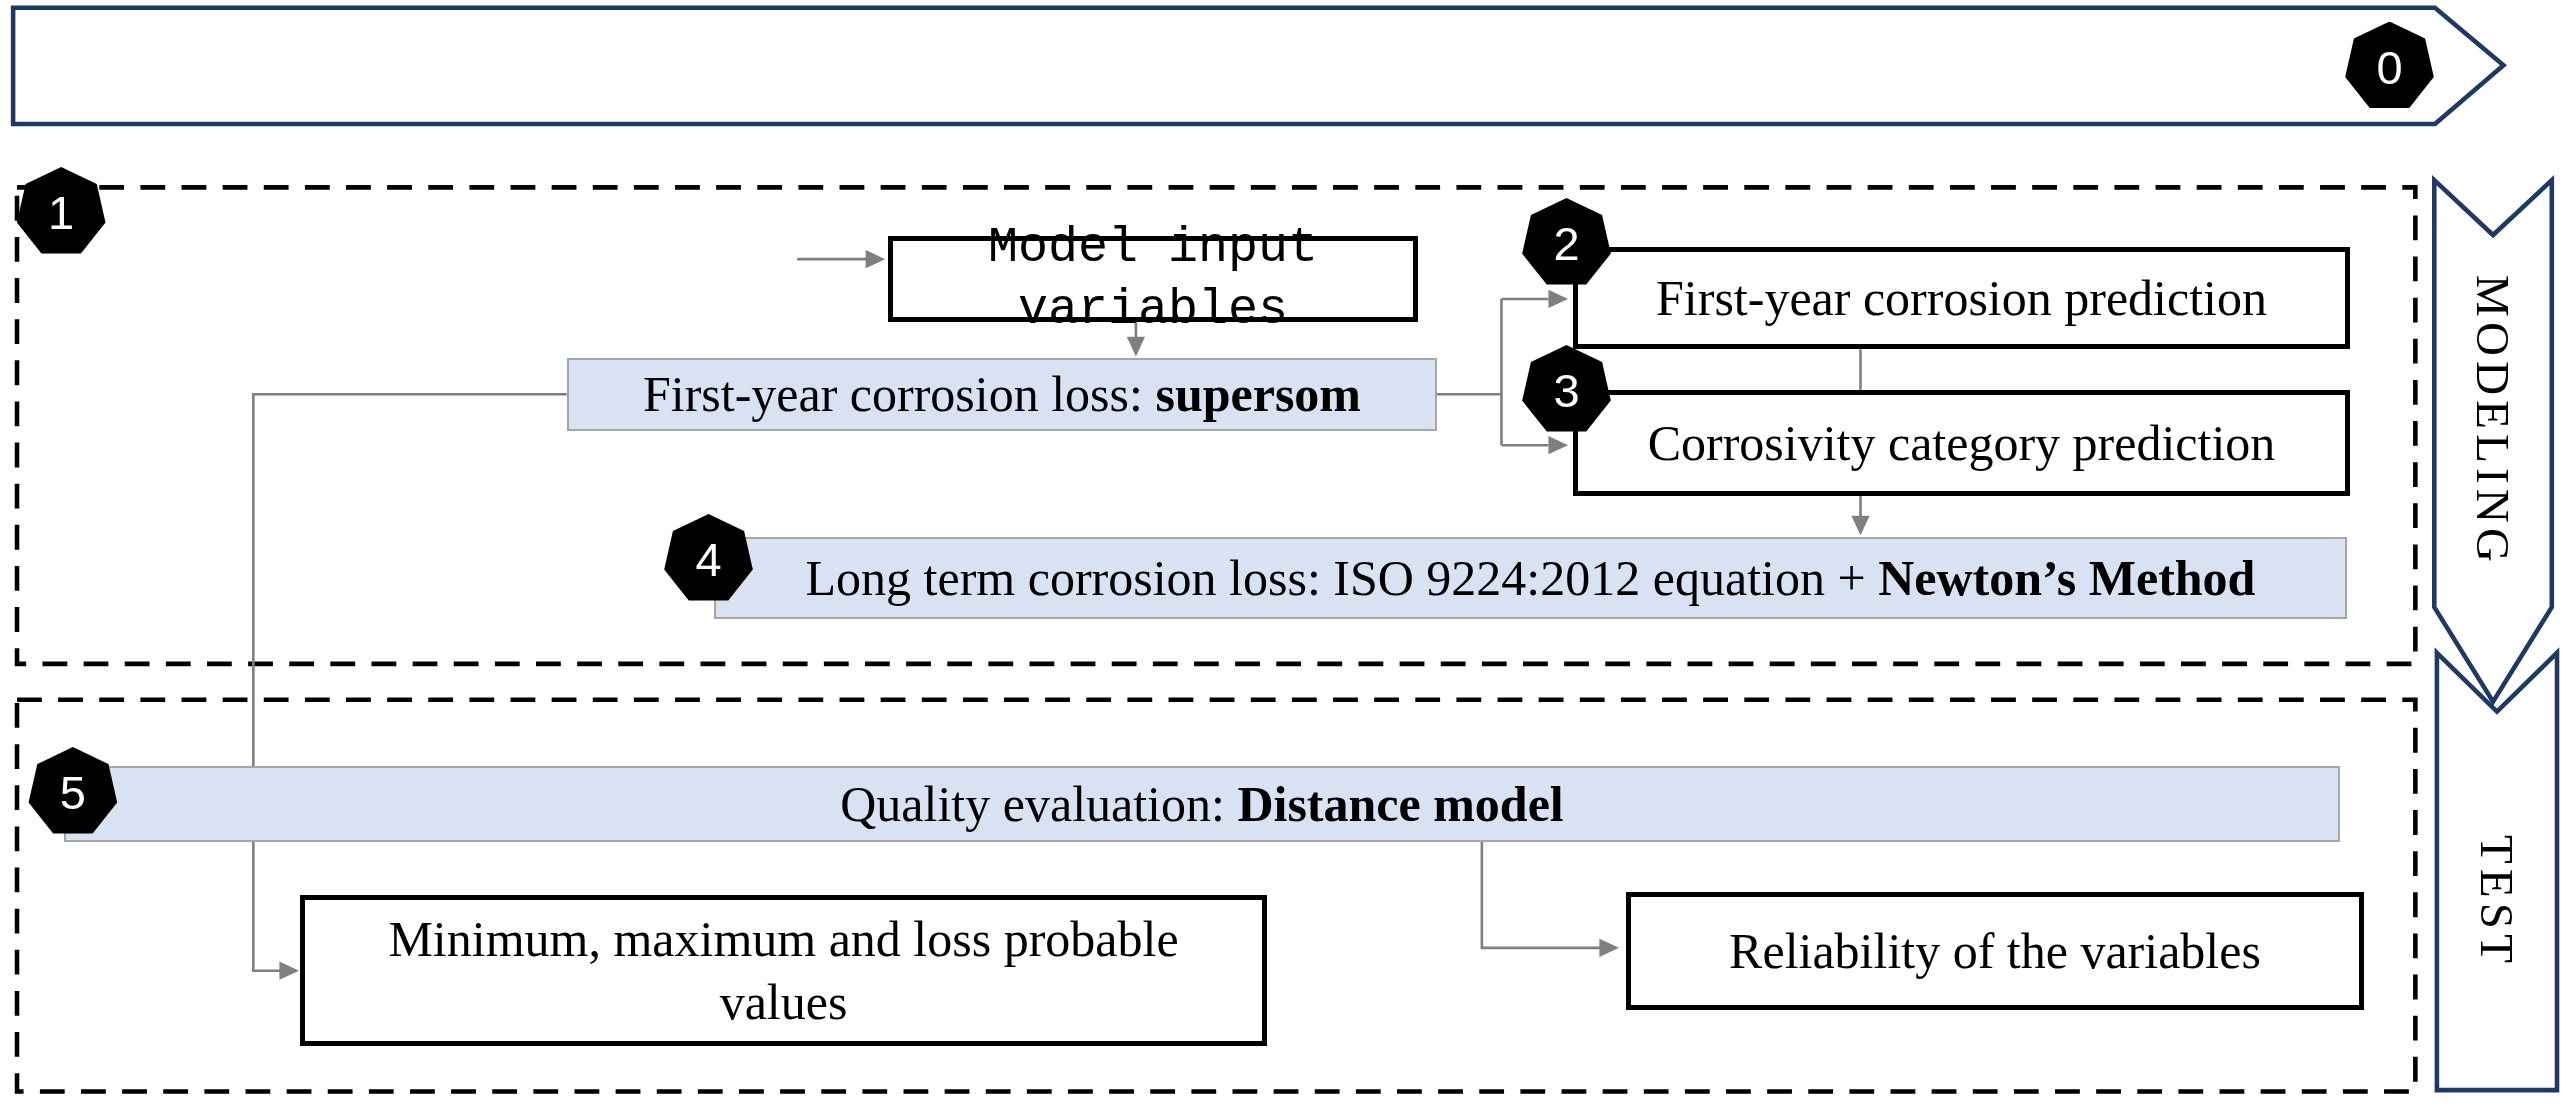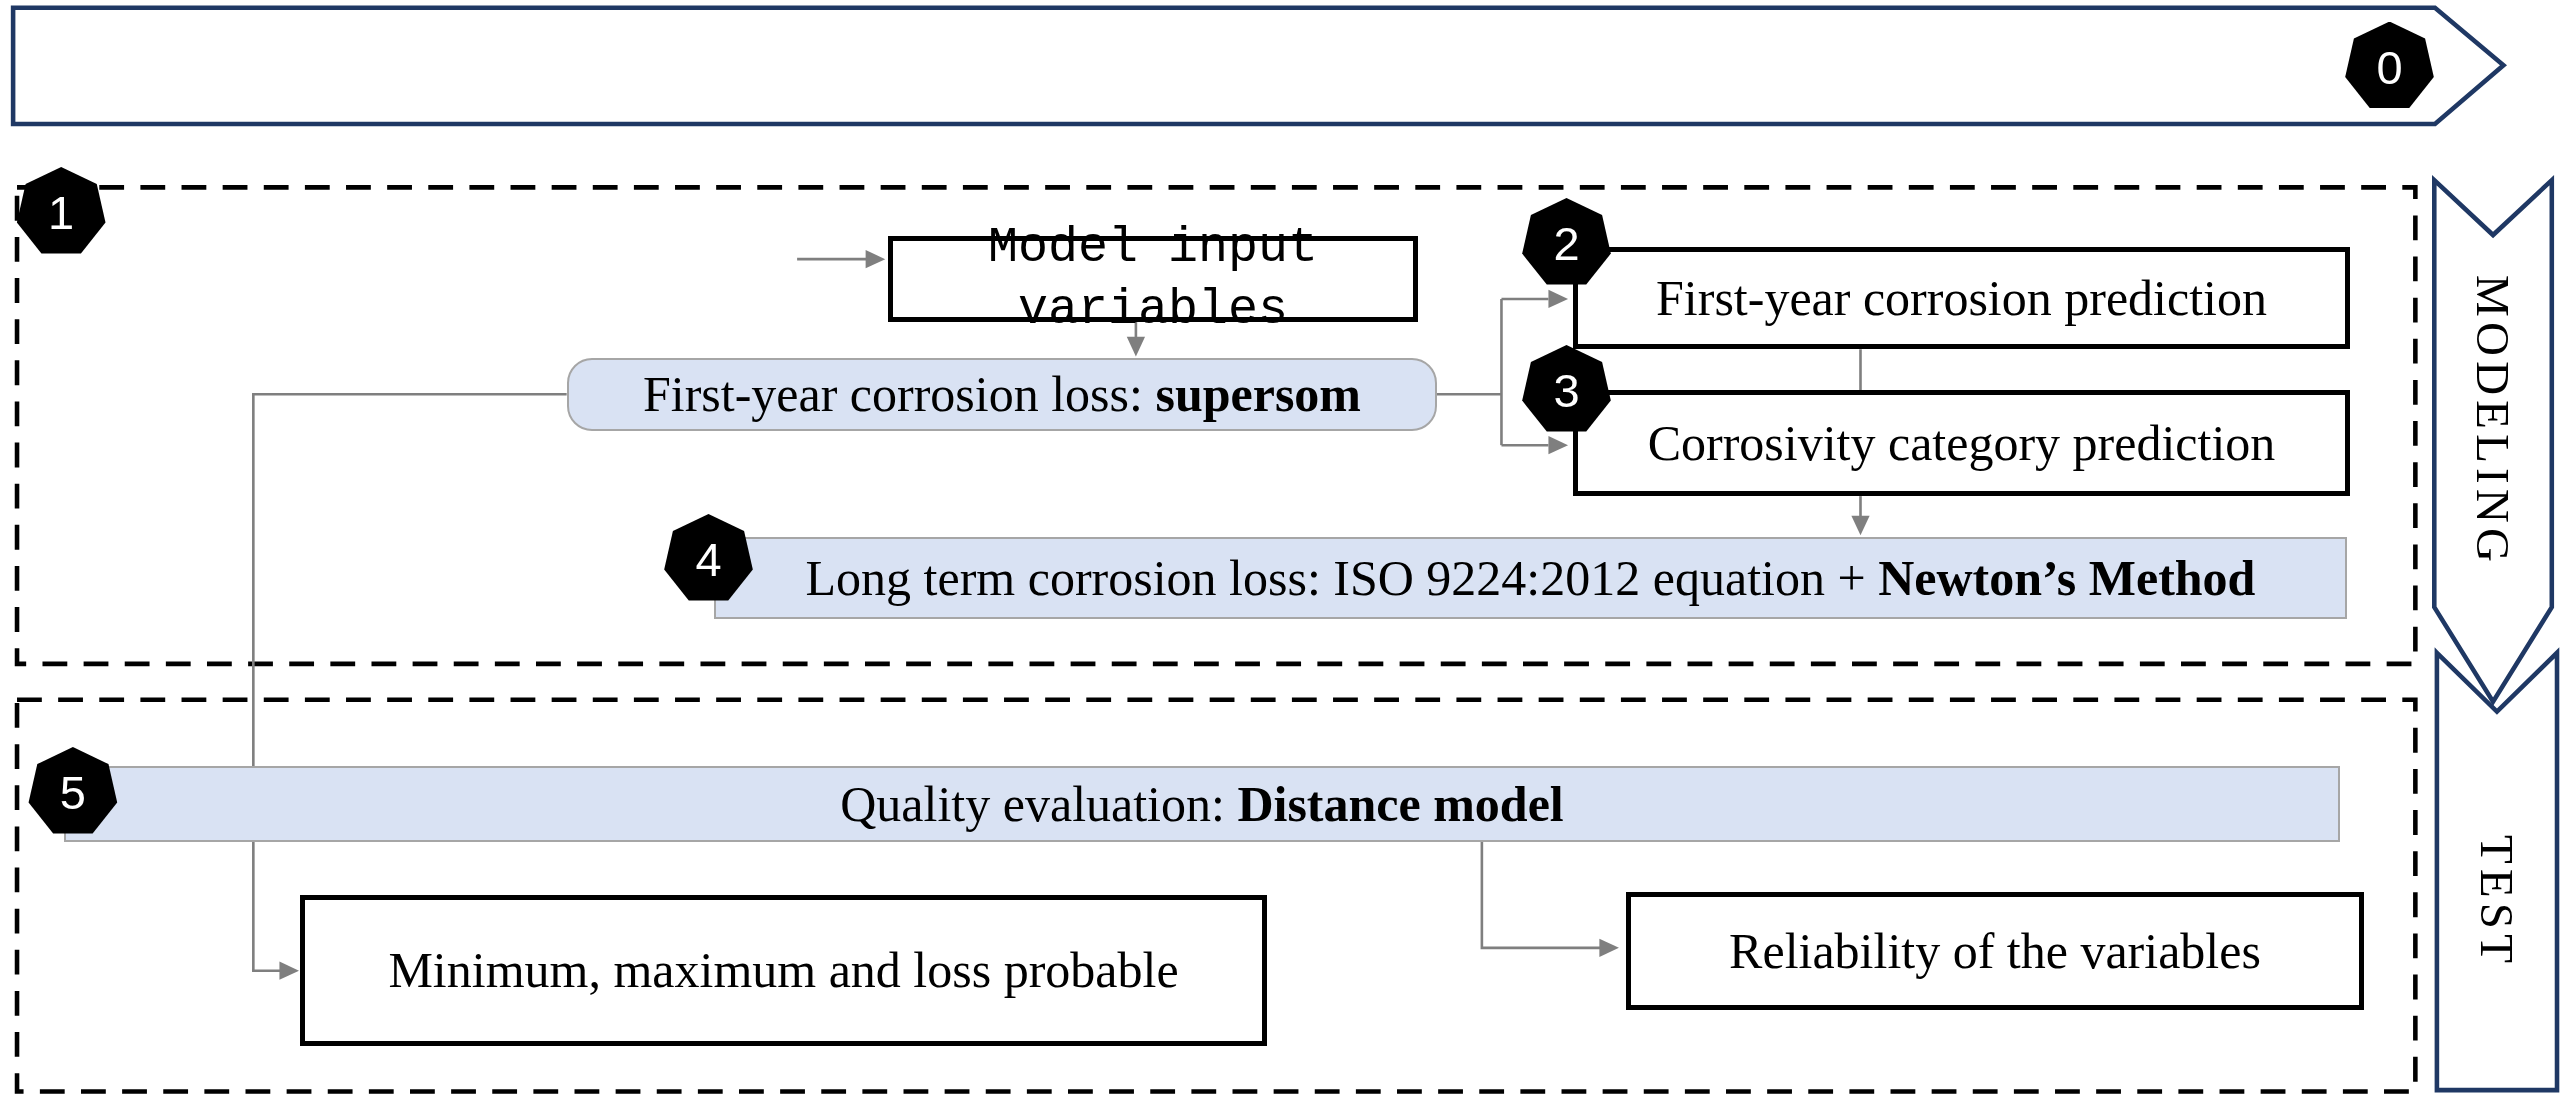--- a/index.html
+++ b/index.html
@@ -90,21 +90,21 @@
       <polygon points="2480,1452 2450,1438 2450,1466"></polygon>
     </g>
   </svg>
 
 
 
   <div class="txtbox white" style="left:888px;top:236px;width:530px;height:86px;font-family:Liberation Mono, monospace;">
     <div>Model input variables</div>
   </div>
 
-  <div class="txtbox blue" style="left:567px;top:358px;width:870px;height:73px;border-radius:25px;">
+  <div class="txtbox blue" style="left:567px;top:358px;width:870px;height:73px;">
     <div><span>First-year corrosion loss: </span><span class="b">supersom</span></div>
   </div>
 
   <div class="txtbox white" style="left:1573px;top:247px;width:777px;height:102px;">
     <div>First-year corrosion prediction</div>
   </div>
 
   <div class="txtbox white" style="left:1573px;top:390px;width:777px;height:106px;">
     <div>Corrosivity category prediction</div>
   </div>
@@ -113,20 +113,21 @@
     <div><span>Long term corrosion loss: ISO 9224:2012 equation + </span><span class="b">Newton’s Method</span></div>
   </div>
 
   <div class="txtbox blue" style="left:64px;top:766px;width:2276px;height:76px;">
     <div><span>Quality evaluation: </span><span class="b">Distance model</span></div>
   </div>
 
   <div class="txtbox white two-line" style="left:300px;top:895px;width:967px;height:151px;">
     <div>
       <div>Minimum, maximum and loss probable</div>
+      <div>values</div>
     </div>
   </div>
 
   <div class="txtbox white" style="left:1626px;top:892px;width:738px;height:118px;">
     <div>Reliability of the variables</div>
   </div>
 
   <div class="badge" style="left:2344px;top:21.5px;">0</div>
   <div class="badge" style="left:15.7px;top:167px;">1</div>
   <div class="badge" style="left:1521px;top:198px;">2</div>

